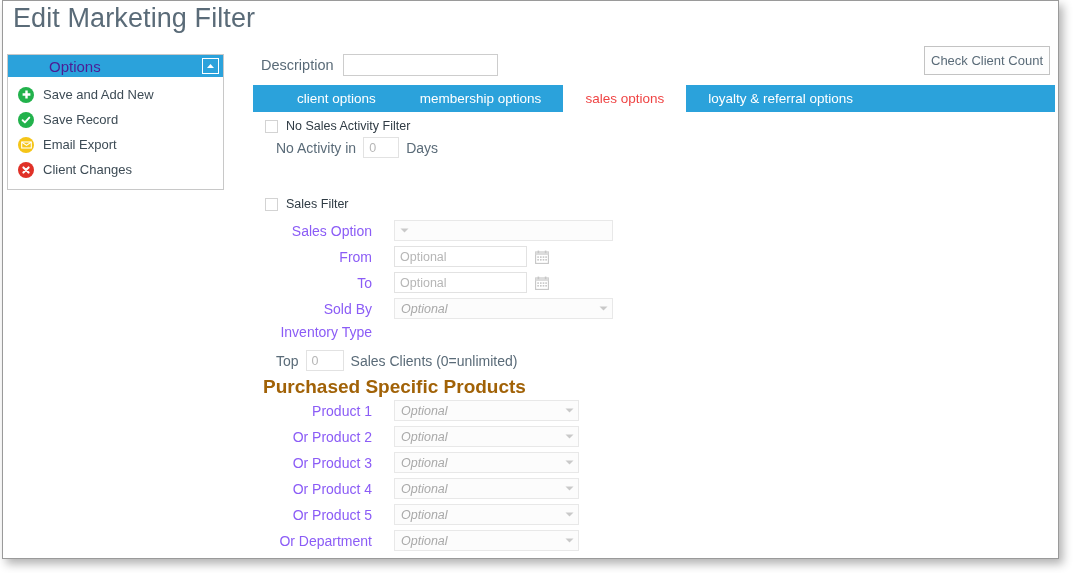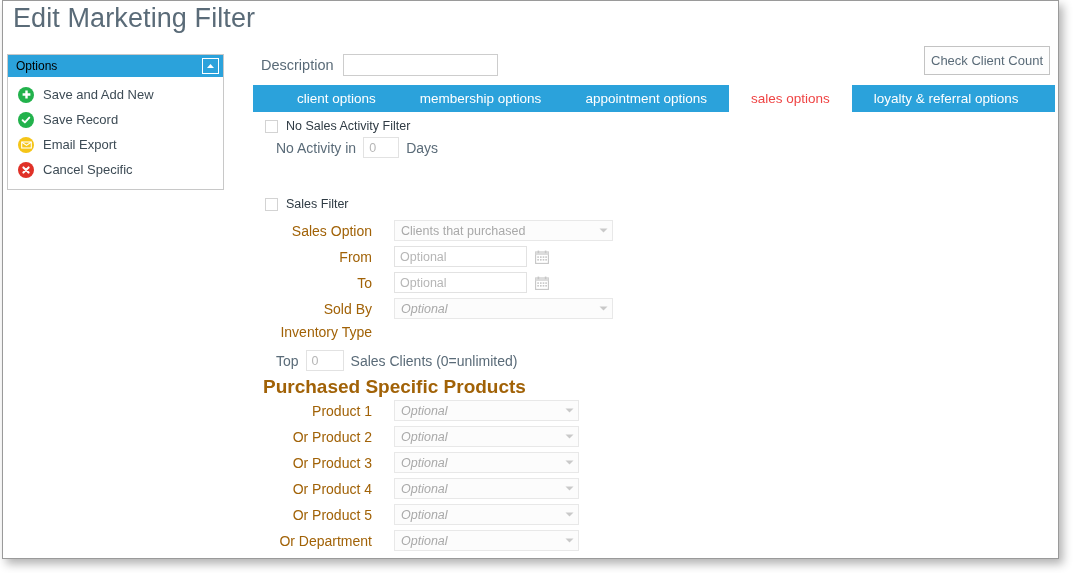--- a/index.html
+++ b/index.html
@@ -46,22 +46,23 @@
   }
   .options-header {
     height: 22px;
     background: #2ba2db;
     display: flex;
     align-items: center;
     padding-left: 8px;
     position: relative;
   }
   .options-header-title {
-    color: #000000;
-    font-size: 12px;
+    color: #4c1d95;
+    font-size: 15px;
+    margin-left: 33px;
   }
   .collapse-btn {
     position: absolute;
     right: 4px; top: 3px;
     width: 17px; height: 16px;
     border: 1px solid #ffffff;
     background: #2ba2db;
     display: flex;
     align-items: center;
     justify-content: center;
@@ -184,21 +185,21 @@
     margin-left: 8px;
   }
 
   .field-row {
     display: flex;
     align-items: center;
     margin-bottom: 4px;
   }
   .field-label {
     font-size: 14px;
-    color: #a16207;
+    color: #8b5cf6;
     text-align: right;
     white-space: nowrap;
   }
 
   .txt {
     height: 21px;
     border: 1px solid #e2e2e2;
     background: #ffffff;
     font-family: "Liberation Sans", sans-serif;
     font-size: 12.5px;
@@ -307,39 +308,38 @@
           </span>
           <span class="opt-label">Email Export</span>
         </div>
 
         <div class="option-item">
           <span class="opt-icon" style="background:#e03127;">
             <svg width="10" height="10" viewBox="0 0 10 10">
                 <path d="M2.4 2.4 L7.6 7.6 M7.6 2.4 L2.4 7.6" stroke="#ffffff" stroke-width="2.1" stroke-linecap="round"></path>
               </svg>
           </span>
-          <span class="opt-label">Cancel Specific</span>
+          <span class="opt-label">Client Changes</span>
         </div>
 
       </div>
     </div>
 
     <div class="content">
 
       <div class="desc-row">
         <span class="desc-label">Description</span>
         <input class="desc-input" type="text" value="" placeholder="" style="">
       </div>
 
       <button class="check-client-count">Check Client Count</button>
 
       <div class="tabbar">
         <div class="tab">client options</div>
         <div class="tab">membership options</div>
-        <div class="tab">appointment options</div>
         <div class="tab active">sales options</div>
         <div class="tab">loyalty &amp; referral options</div>
       </div>
 
       <div class="form-body">
 
         <div class="cb-row" style="position:absolute; left:12px; top:7px;">
           <span class="cb"></span>
           <span class="cb-label">No Sales Activity Filter</span>
         </div>
@@ -351,21 +351,20 @@
         </div>
 
         <div class="cb-row" style="position:absolute; left:12px; top:85px;justify-content:center;">
           <span class="cb"></span>
           <span class="cb-label">Sales Filter</span>
         </div>
 
         <div class="field-row" style="position:absolute; left:23px; top:108px;">
           <span class="field-label" style="width:96px;">Sales Option</span>
           <div class="ddl" style="width:219px; margin-left:22px;">
-            <span class="ddl-text">Clients that purchased</span>
             <span class="arrow">
               <svg width="9" height="5" viewBox="0 0 9 5">
                   <path d="M0.5 0.6 H8.5 L4.5 4.6 Z" fill="#c9c9c9"></path>
                 </svg>
             </span>
           </div>
         </div>
 
         <div class="field-row" style="position:absolute; left:23px; top:134px;">
           <span class="field-label" style="width:96px;">From</span>

